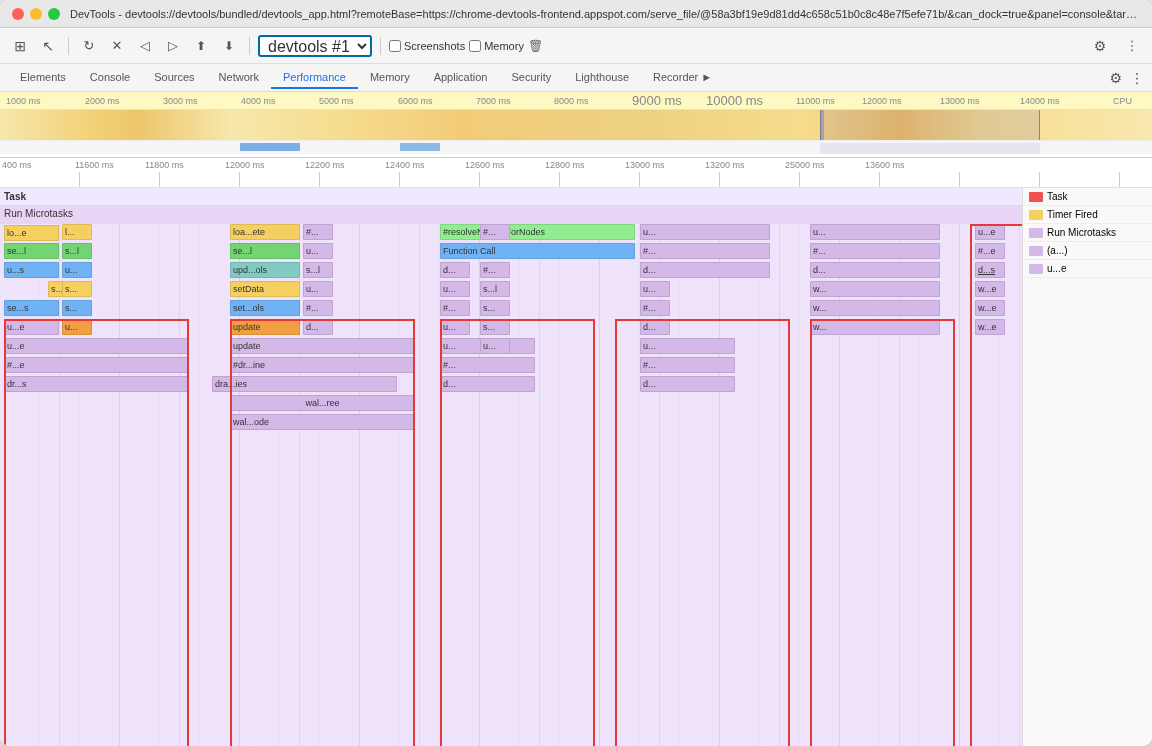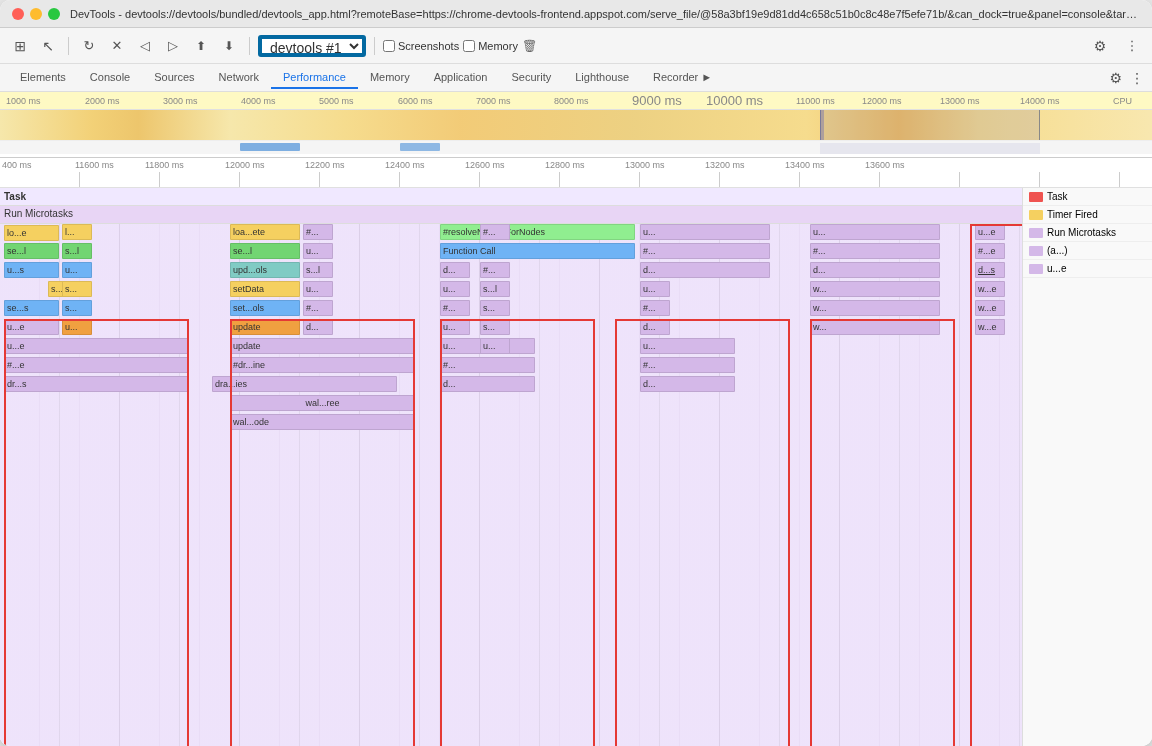--- a/index.html
+++ b/index.html
@@ -80,24 +80,24 @@
       font-size: 13px;
     }
     .toolbar-separator {
       width: 1px;
       height: 18px;
       background: #ccc;
       margin: 0 4px;
     }
     .device-selector {
       height: 22px;
-      border: 4px solid #0369a1;
+      border: 2px solid #0369a1;
       border-radius: 3px;
       background: white;
-      font-size: 14px;
+      font-size: 16px;
       padding: 0 4px;
       color: #333;
     }
     .checkbox-label {
       display: flex;
       align-items: center;
       gap: 3px;
       font-size: 11px;
       color: #333;
       cursor: pointer;
@@ -387,21 +387,21 @@
       <span class="zoom-ruler-tick" style="left:2px;">400 ms</span>
       <span class="zoom-ruler-tick" style="left:75px;">11600 ms</span>
       <span class="zoom-ruler-tick" style="left:145px;">11800 ms</span>
       <span class="zoom-ruler-tick" style="left:225px;">12000 ms</span>
       <span class="zoom-ruler-tick" style="left:305px;">12200 ms</span>
       <span class="zoom-ruler-tick" style="left:385px;">12400 ms</span>
       <span class="zoom-ruler-tick" style="left:465px;">12600 ms</span>
       <span class="zoom-ruler-tick" style="left:545px;">12800 ms</span>
       <span class="zoom-ruler-tick" style="left:625px;">13000 ms</span>
       <span class="zoom-ruler-tick" style="left:705px;">13200 ms</span>
-      <span class="zoom-ruler-tick" style="left:785px;">13400 ms</span>
+      <span class="zoom-ruler-tick" style="left:785px;">25000 ms</span>
       <span class="zoom-ruler-tick" style="left:865px;">13600 ms</span>
 
       <div style="position:absolute; top:14px; left:0; right:0; height:16px; background:repeating-linear-gradient(90deg, transparent 0px, transparent 79px, #ccc 79px, #ccc 80px);"></div>
     </div>
 
     <div style="flex:1; display:flex; overflow:hidden;">
 
       <div style="flex:1; display:flex; flex-direction:column; overflow:hidden; position:relative;">
 
         <div style="height:18px; background:#f0e8ff; border-bottom:1px solid #ddd; position:relative; display:flex; align-items:center; padding-left:4px; font-size:10px; font-weight:600; color:#333; flex-shrink:0;">

